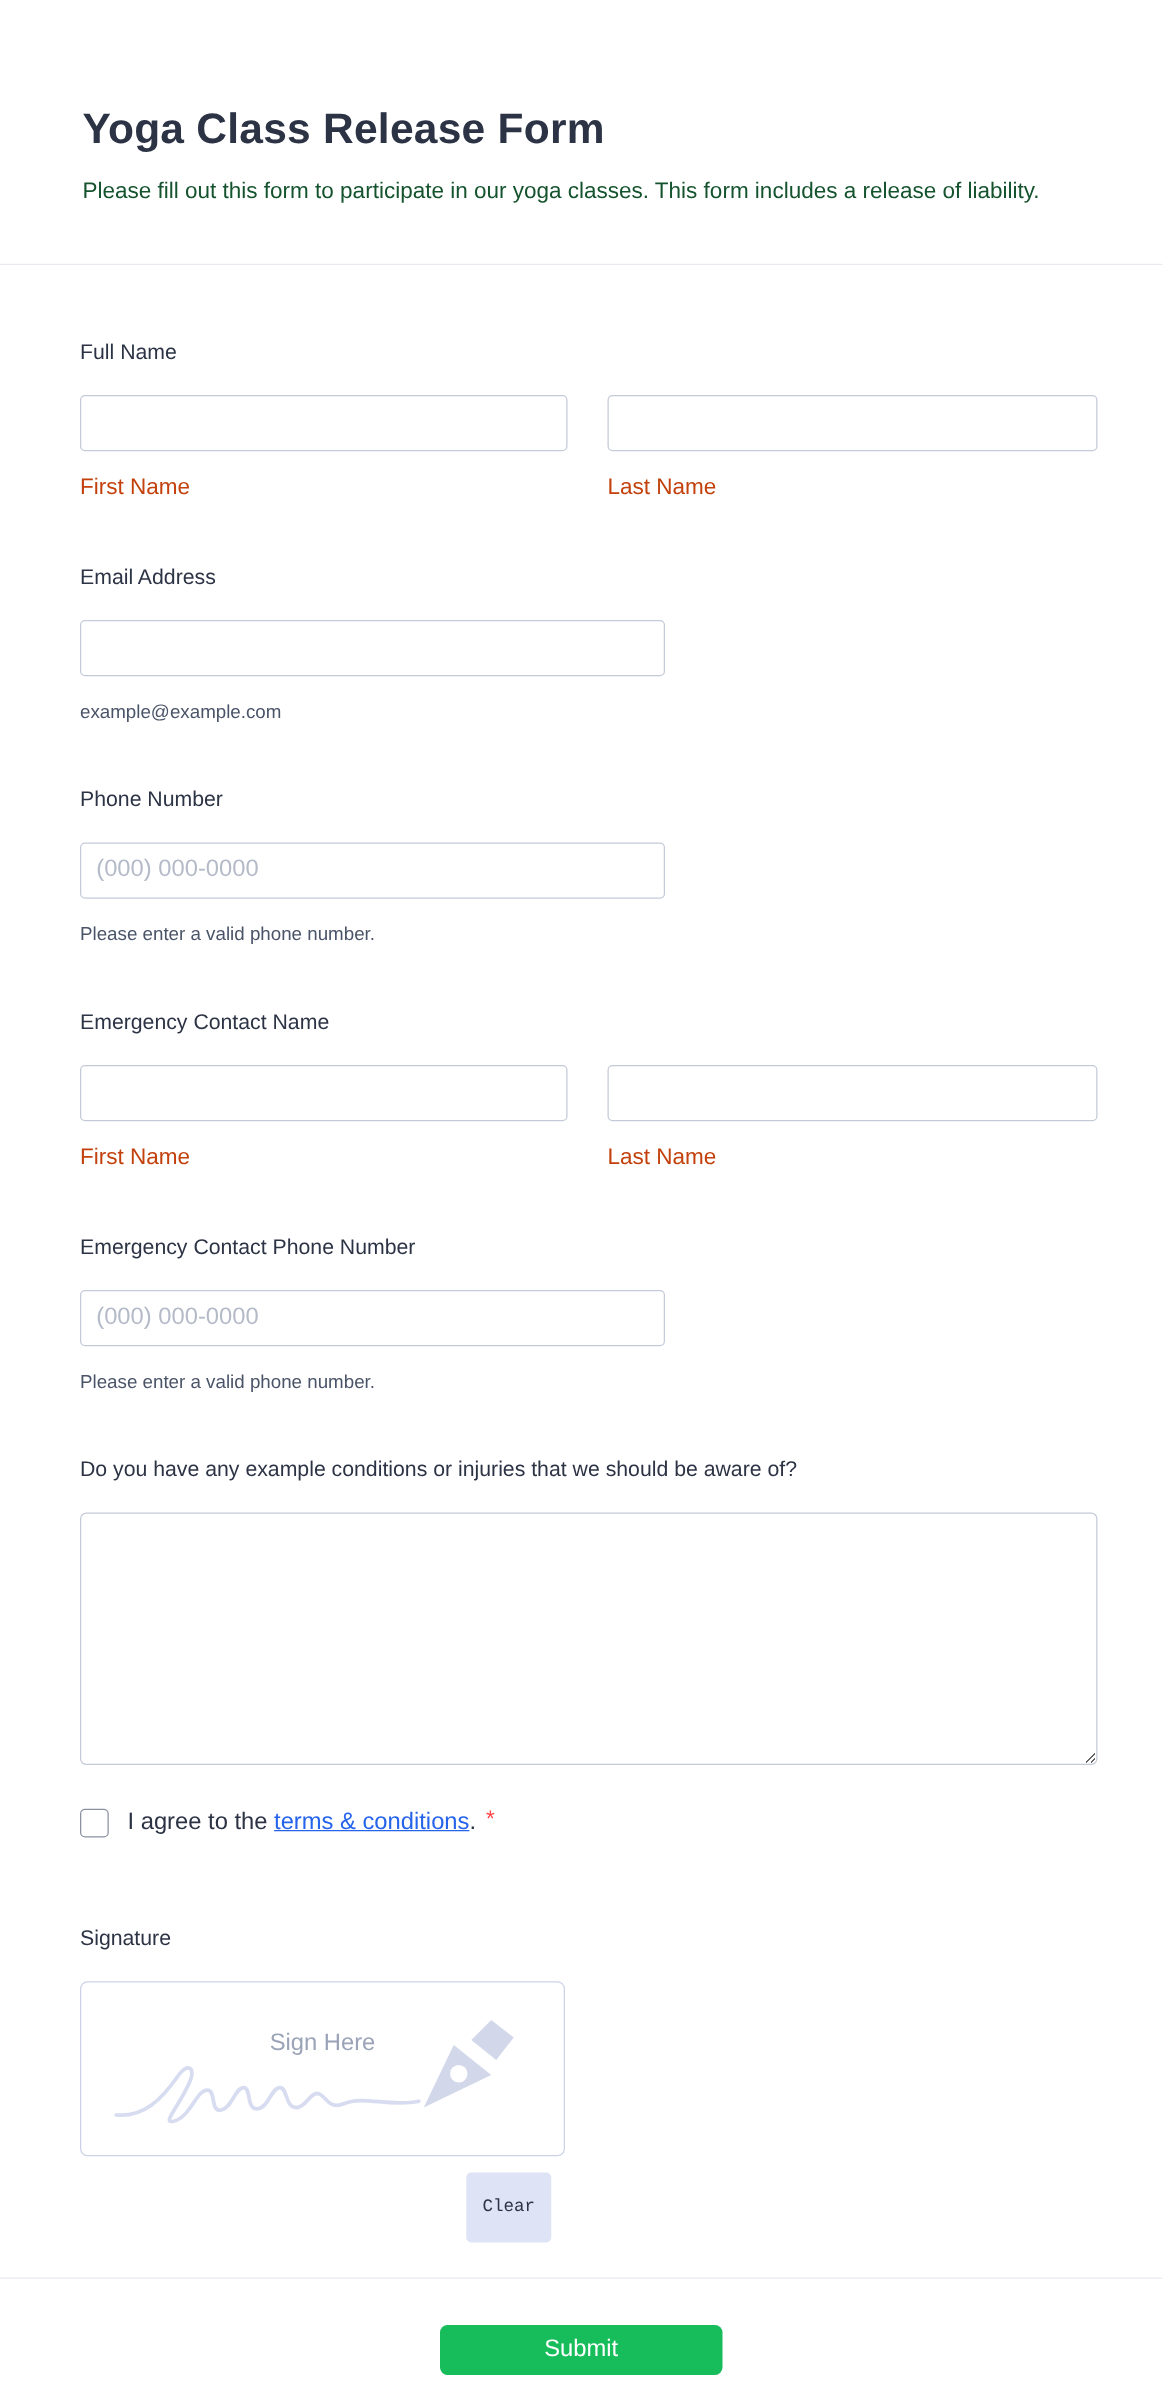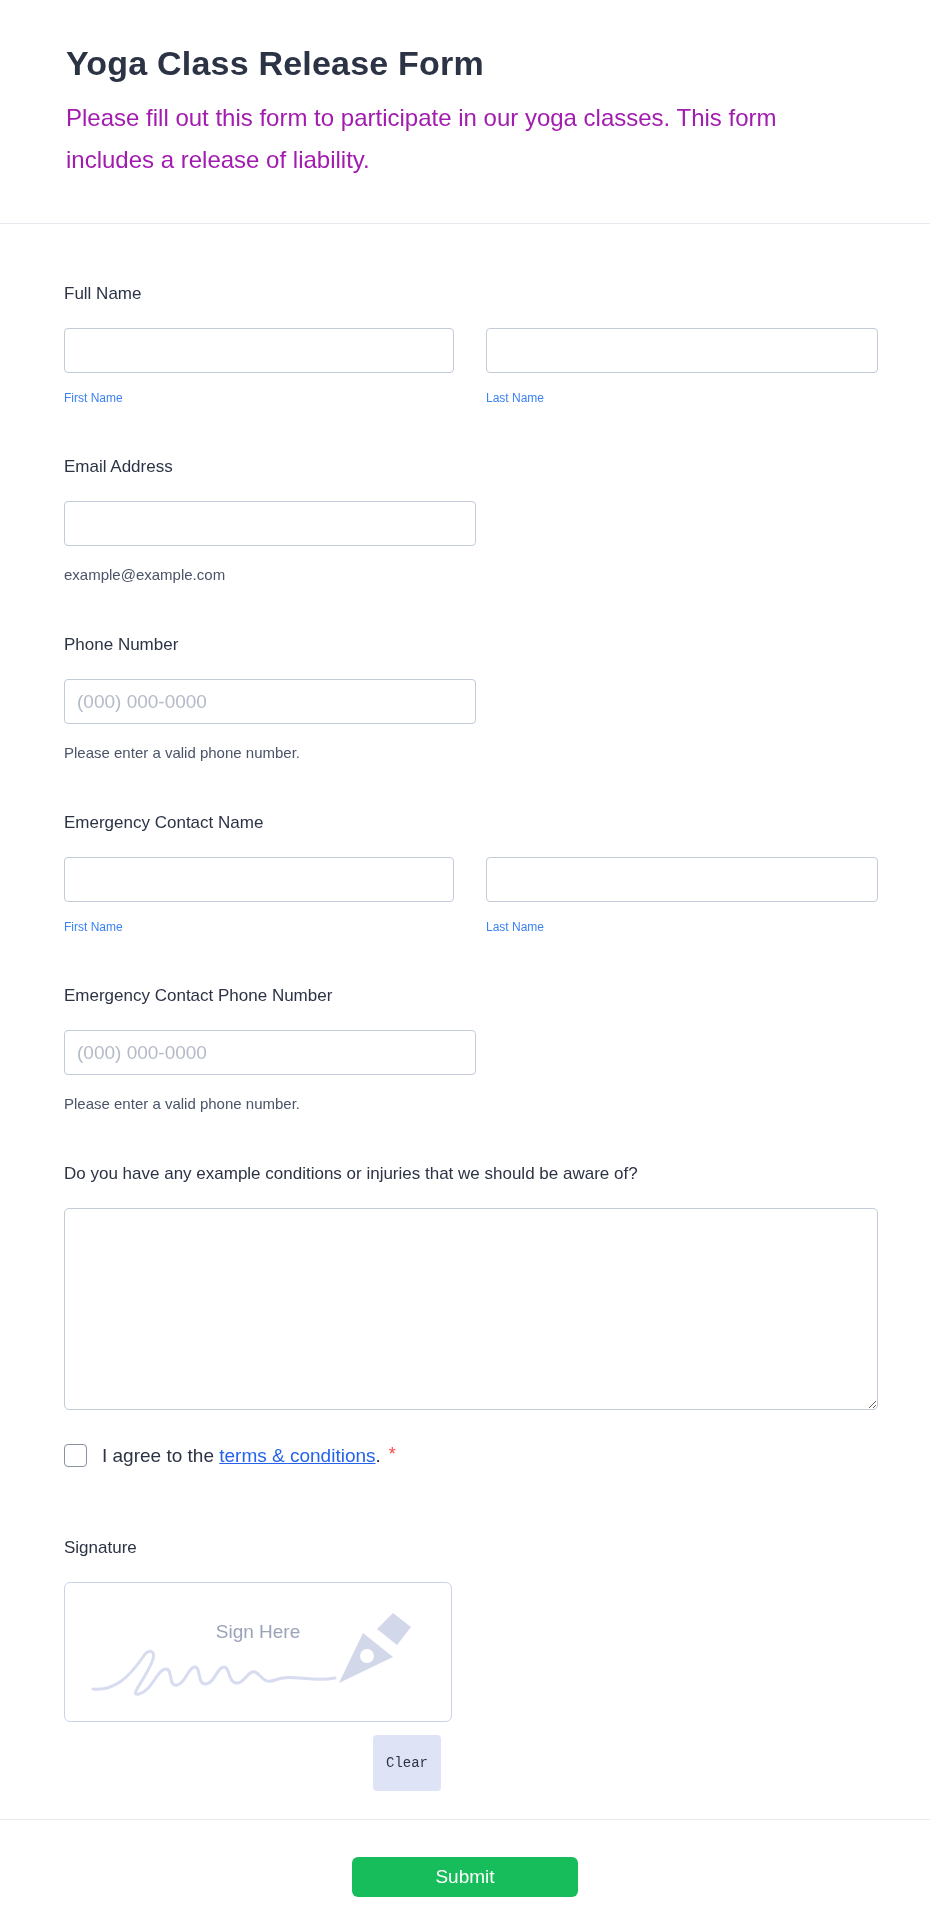--- a/index.html
+++ b/index.html
@@ -7,42 +7,42 @@
   body {
     width: 930px;
     height: 1909px;
     font-family: "Liberation Sans", sans-serif;
     color: #2c3345;
     overflow: hidden;
   }
   .page { width: 930px; height: 1909px; background: #ffffff; display: flex; flex-direction: column; }
 
   
-  .header { padding: 44px 40px 0 66px; }
+  .header { padding: 44px 40px 0 66px; margin-top: 40px; }
   .form-title { font-size: 34px; font-weight: 700; letter-spacing: 0.2px; color: #2c3345; }
-  .form-subtitle { margin-top: 14px; font-size: 24px; line-height: 1.75; color: #a21caf; max-width: 780px; }
+  .form-subtitle { margin-top: 14px; font-size: 18px; line-height: 1.75; color: #14532d; max-width: 780px; }
   .divider { width: 100%; height: 1px; background: #e7eaef; }
   .divider.top { margin-top: 42px; }
 
   
   .form-body { padding: 60px 52px 0 64px; }
   .field { margin-bottom: 52px; }
   .field-label { display: block; font-size: 17px; font-weight: 500; color: #2c3345; margin-bottom: 24px; }
   .row { display: flex; gap: 32px; }
   .col-first { flex: 0 0 390px; }
   .col-last { flex: 1; }
   .text-input {
     width: 100%; height: 45px;
     border: 1px solid #c3cad8; border-radius: 4px;
     background: #ffffff; font-family: "Liberation Sans", sans-serif;
     font-size: 19px; color: #2c3345; padding: 0 12px; outline: none;
   }
   .text-input::placeholder { color: #b4bac8; opacity: 1; }
-  .single { width: 412px; }
-  .sublabel { display: block; margin-top: 18px; font-size: 12px; color: #3b82f6; }
+  .single { width: 468px; }
+  .sublabel { display: block; margin-top: 18px; font-size: 18px; color: #c2410c; }
   .hint { display: block; margin-top: 20px; font-size: 15px; color: #4a5468; }
 
   .textarea-field {
     width: 100%; height: 202px;
     border: 1px solid #c3cad8; border-radius: 5px;
     font-family: "Liberation Sans", sans-serif; font-size: 18px; color: #2c3345;
     padding: 10px 12px; outline: none; resize: both;
   }
 
   

